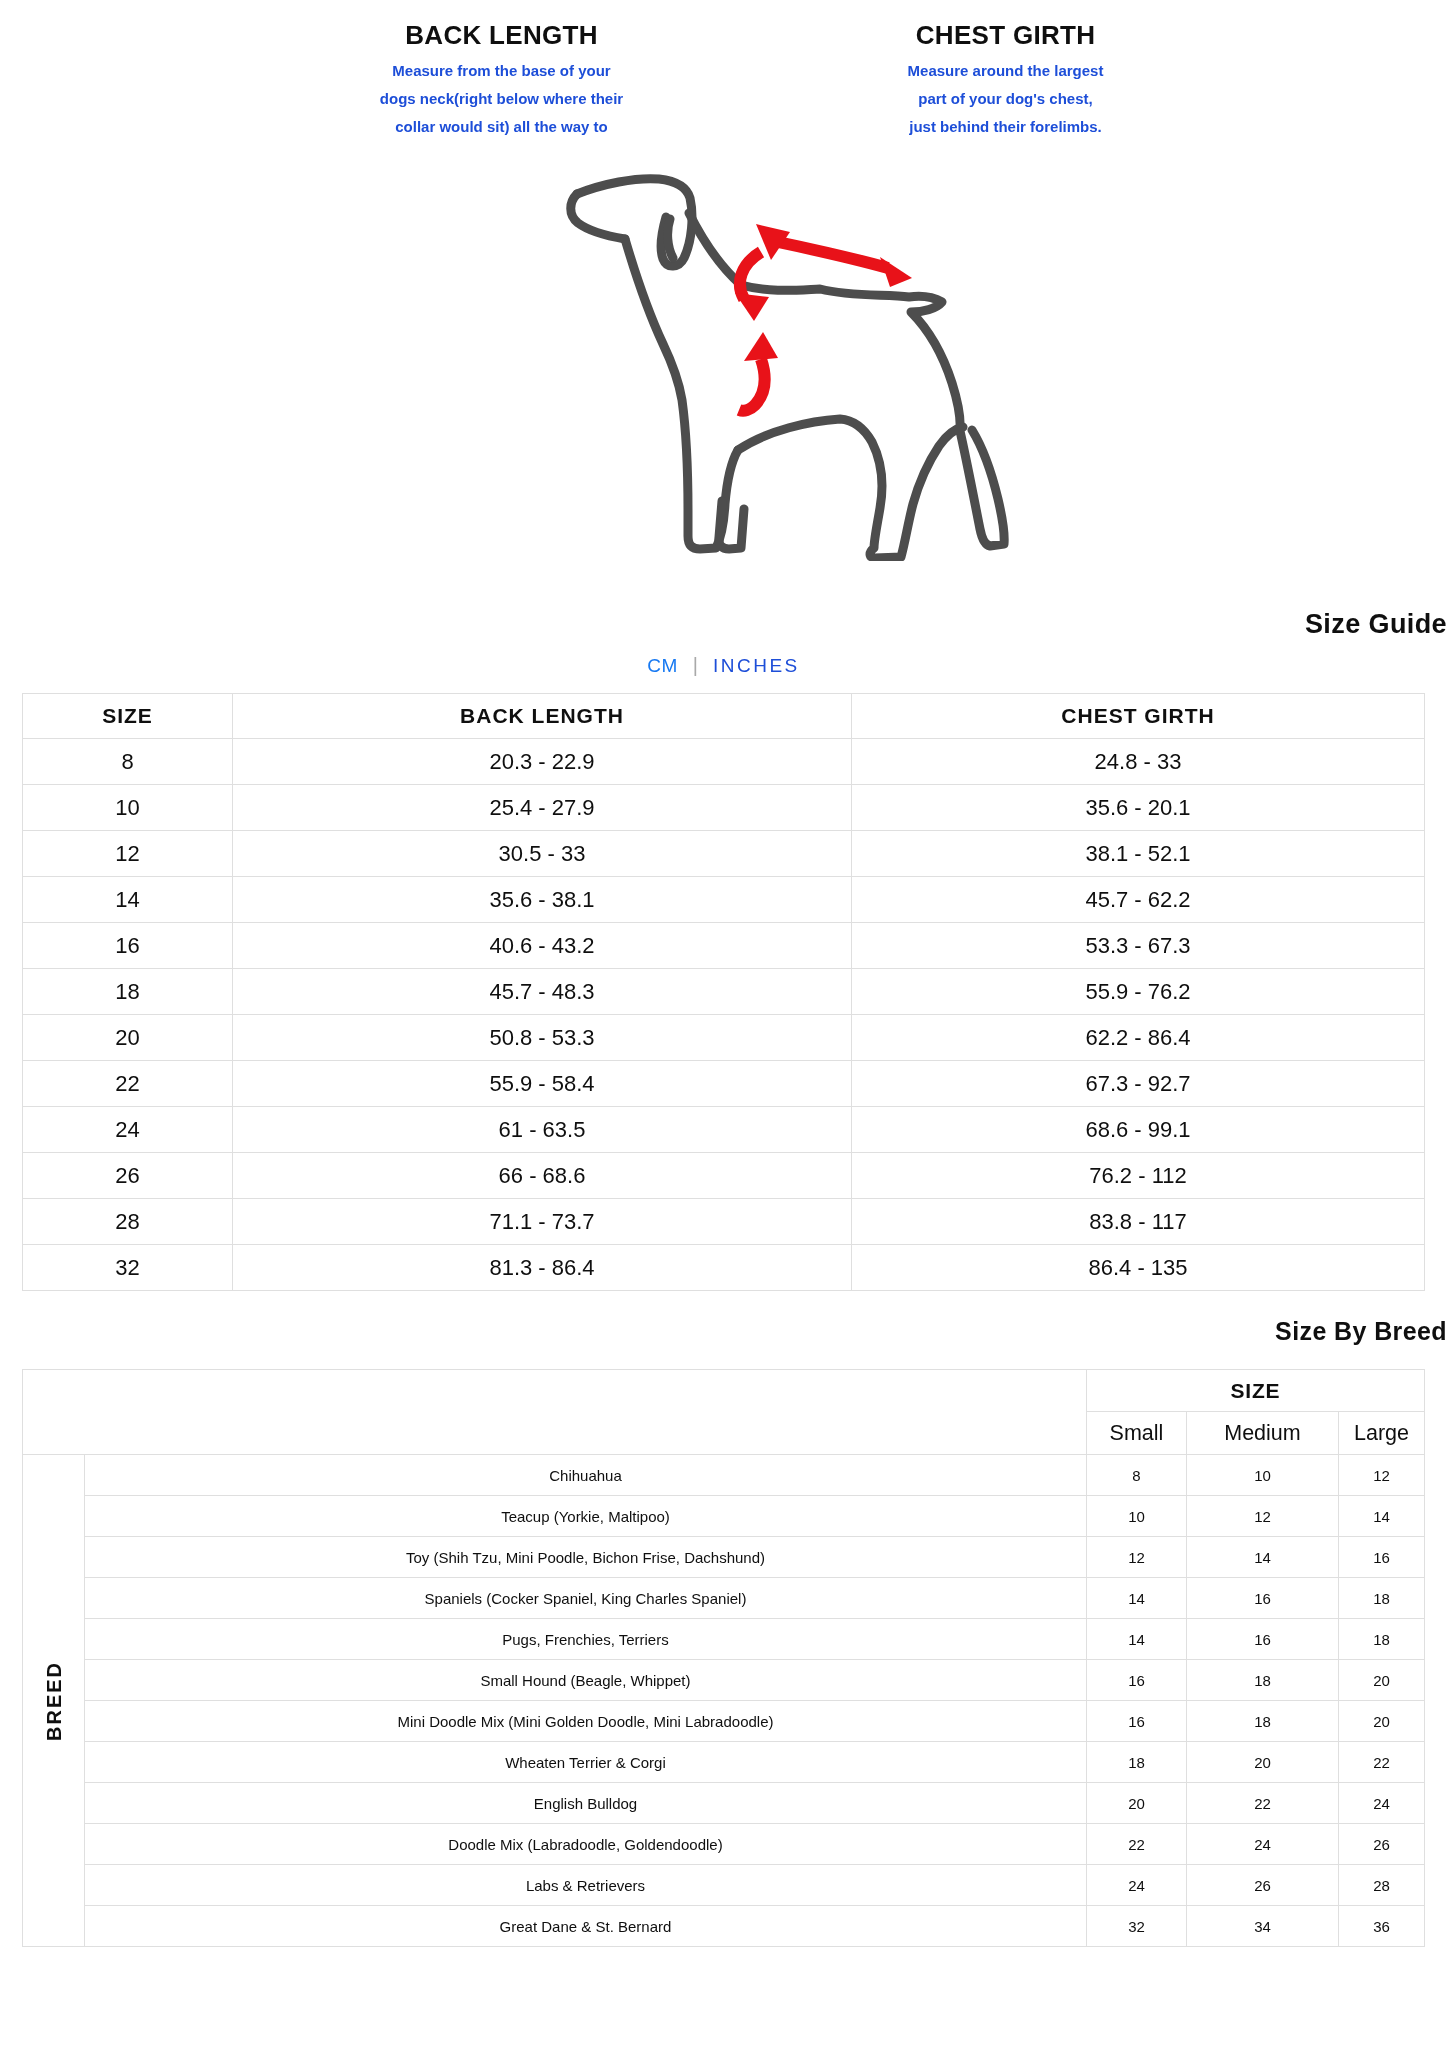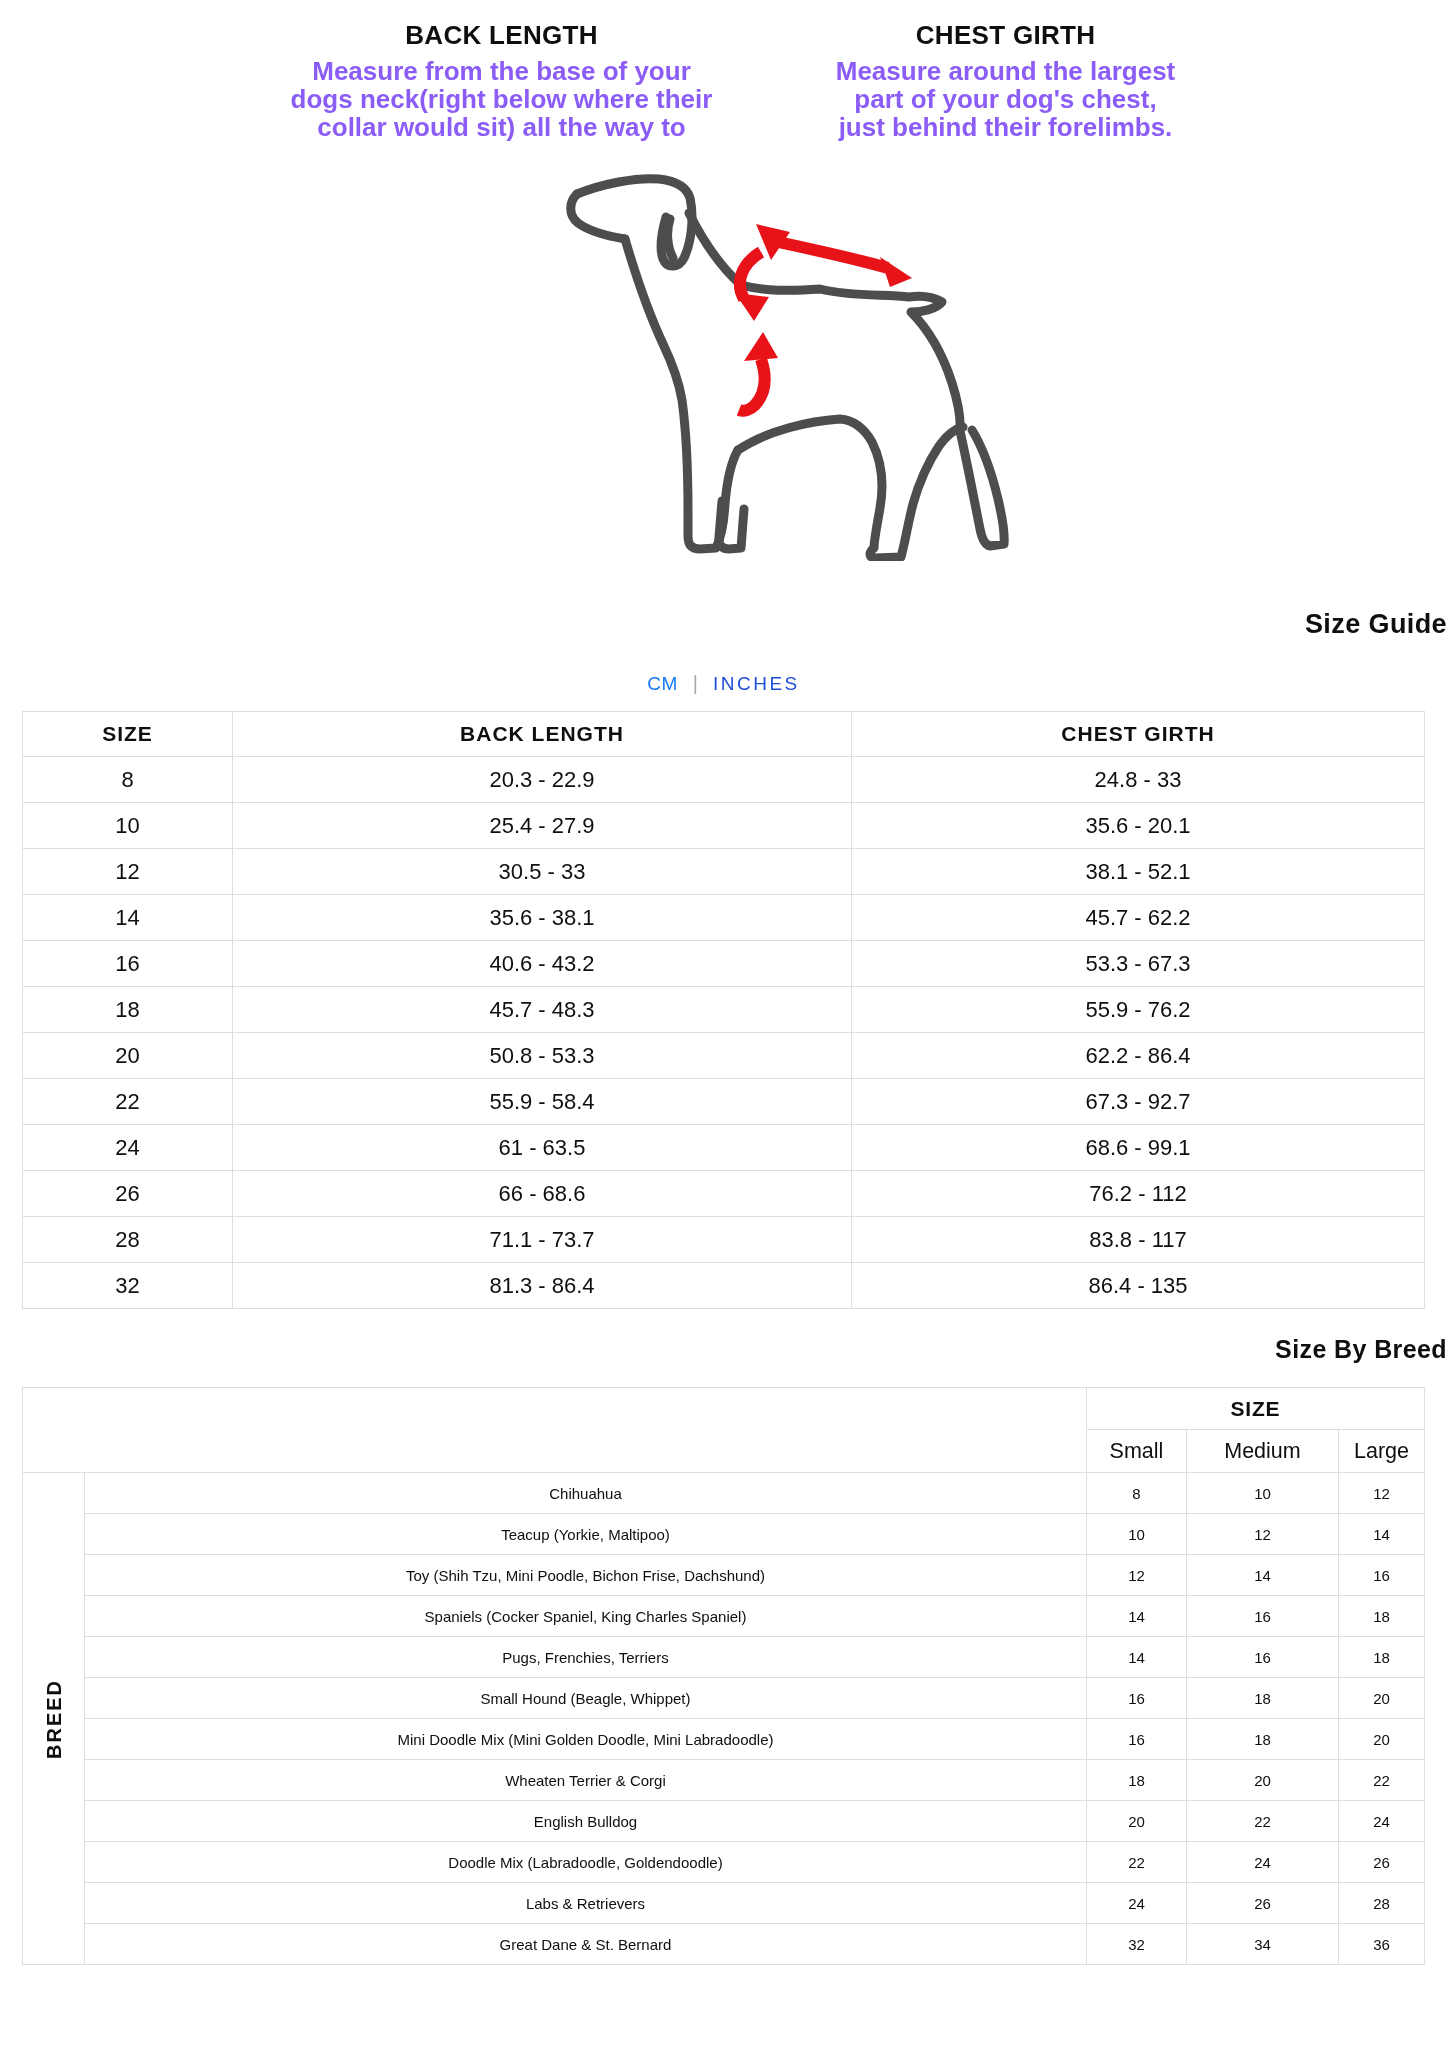--- a/index.html
+++ b/index.html
@@ -7,30 +7,30 @@
     width:1447px;height:2048px;background:#ffffff;color:#0f0f0f;
     font-family:"Liberation Sans", sans-serif;overflow:hidden;position:relative;
   }
   
   .measure-row{
     display:flex;justify-content:center;gap:64px;padding-top:16px;
     transform:translateX(30px);
   }
   .measure-block{text-align:center;width:440px;}
   .measure-title{font-size:26px;font-weight:700;letter-spacing:.3px;margin:4px 0 6px 0;}
-  .desc-line{font-size:26px;font-weight:700;line-height:28px;color:#8b5cf6;}
+  .desc-line{font-size:15px;font-weight:700;line-height:28px;color:#1d4ed8;}
   
   .dog-wrap{height:446px;position:relative;}
   .dog-wrap svg{position:absolute;left:552px;top:30px;}
   
   .section-title{ text-align:right;font-size:27px;font-weight:600;letter-spacing:.4px;margin:0; }
   .size-guide-title{margin-top:22px;}
   .unit-toggle{
     display:flex;justify-content:center;align-items:center;gap:15px;
-    margin-top:32px;font-size:19px;
+    margin-top:14px;font-size:19px;
   }
   .unit-cm{color:#1779f2;font-weight:500;letter-spacing:.5px;cursor:pointer;}
   .unit-divider{color:#a9a9a9;font-weight:300;font-size:20px;}
   .unit-inches{color:#1d4ed8;letter-spacing:2.5px;cursor:pointer;}
   
   table{border-collapse:collapse;table-layout:fixed;width:1403px;margin:0 auto;}
   th,td{border:1px solid #dfdfdf;text-align:center;padding:0;}
   .size-table{margin-top:16px;}
   .size-table th{height:44px;font-size:21px;font-weight:700;letter-spacing:1px;}
   .size-table td{height:45px;font-size:22px;font-weight:400;}

